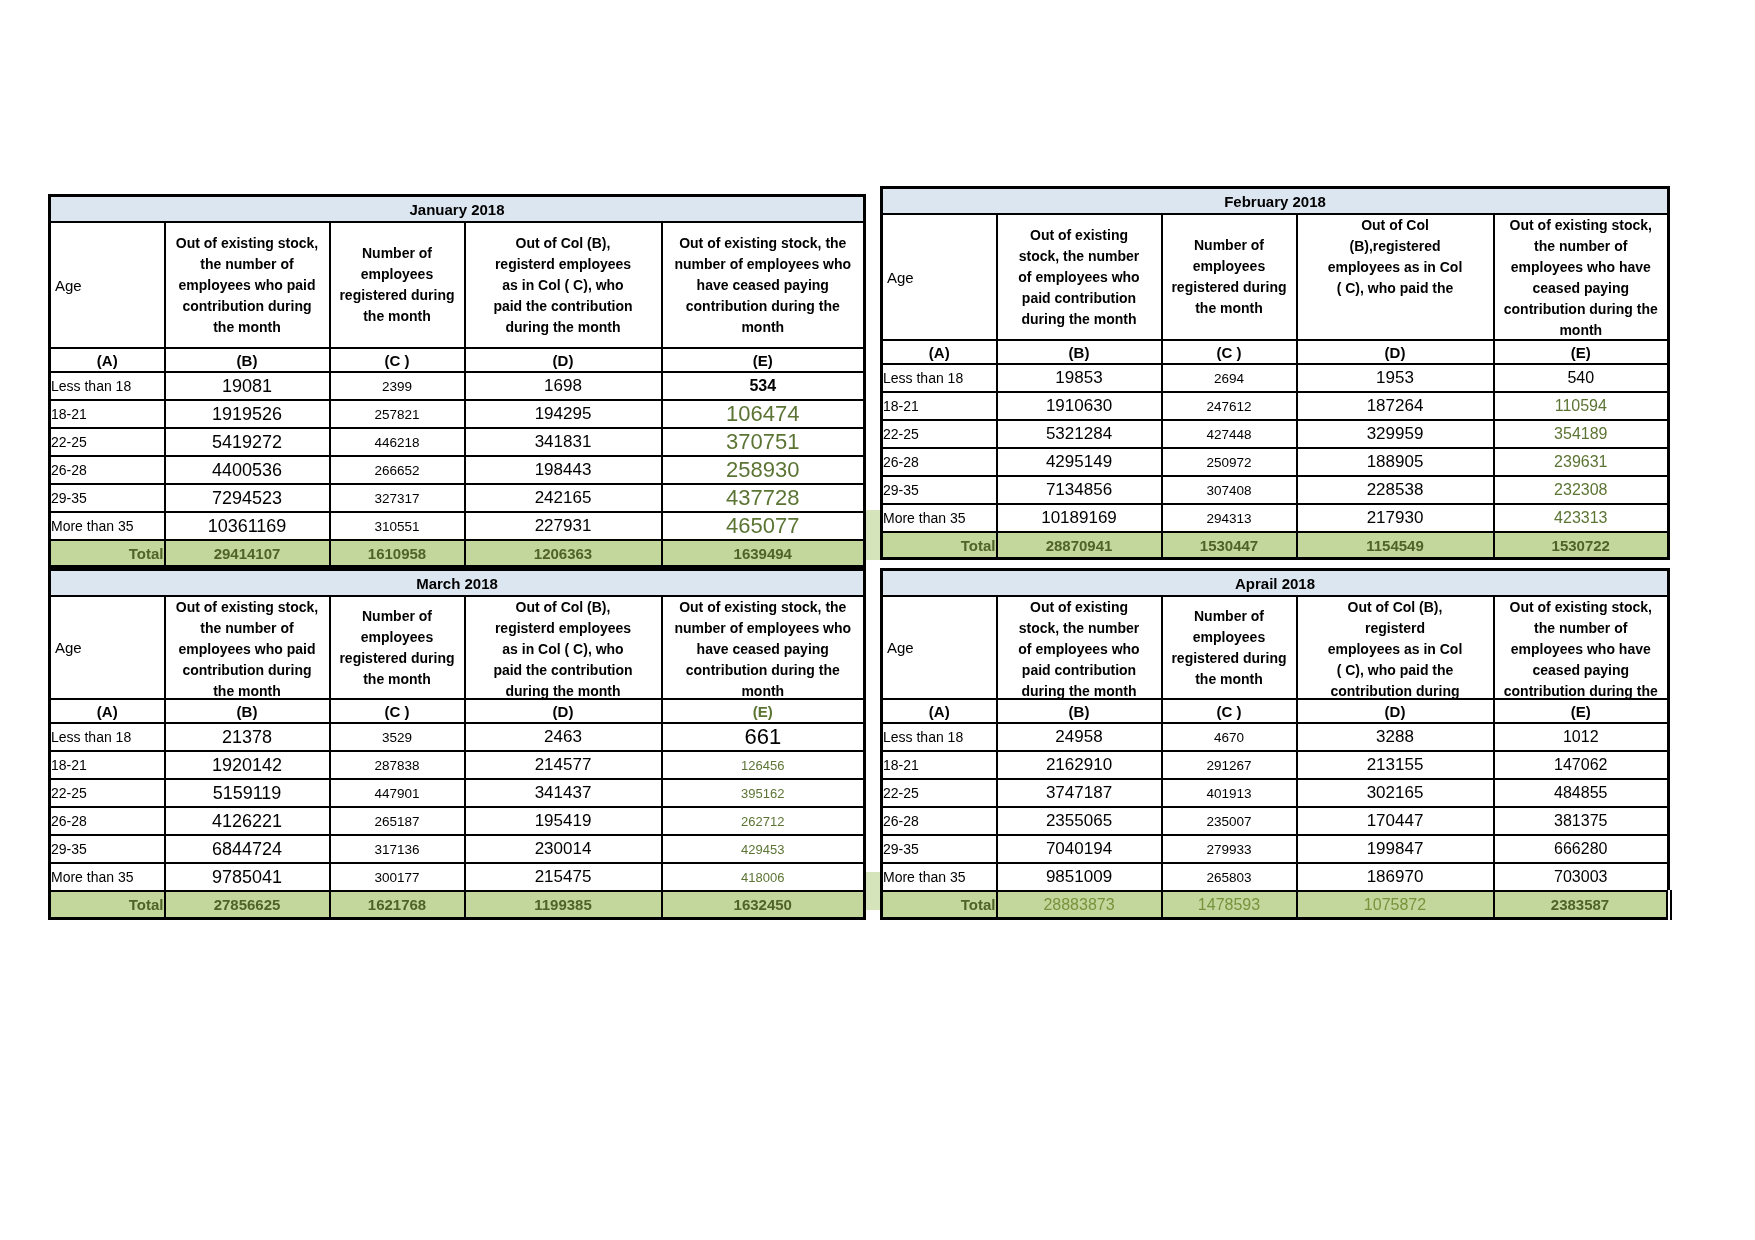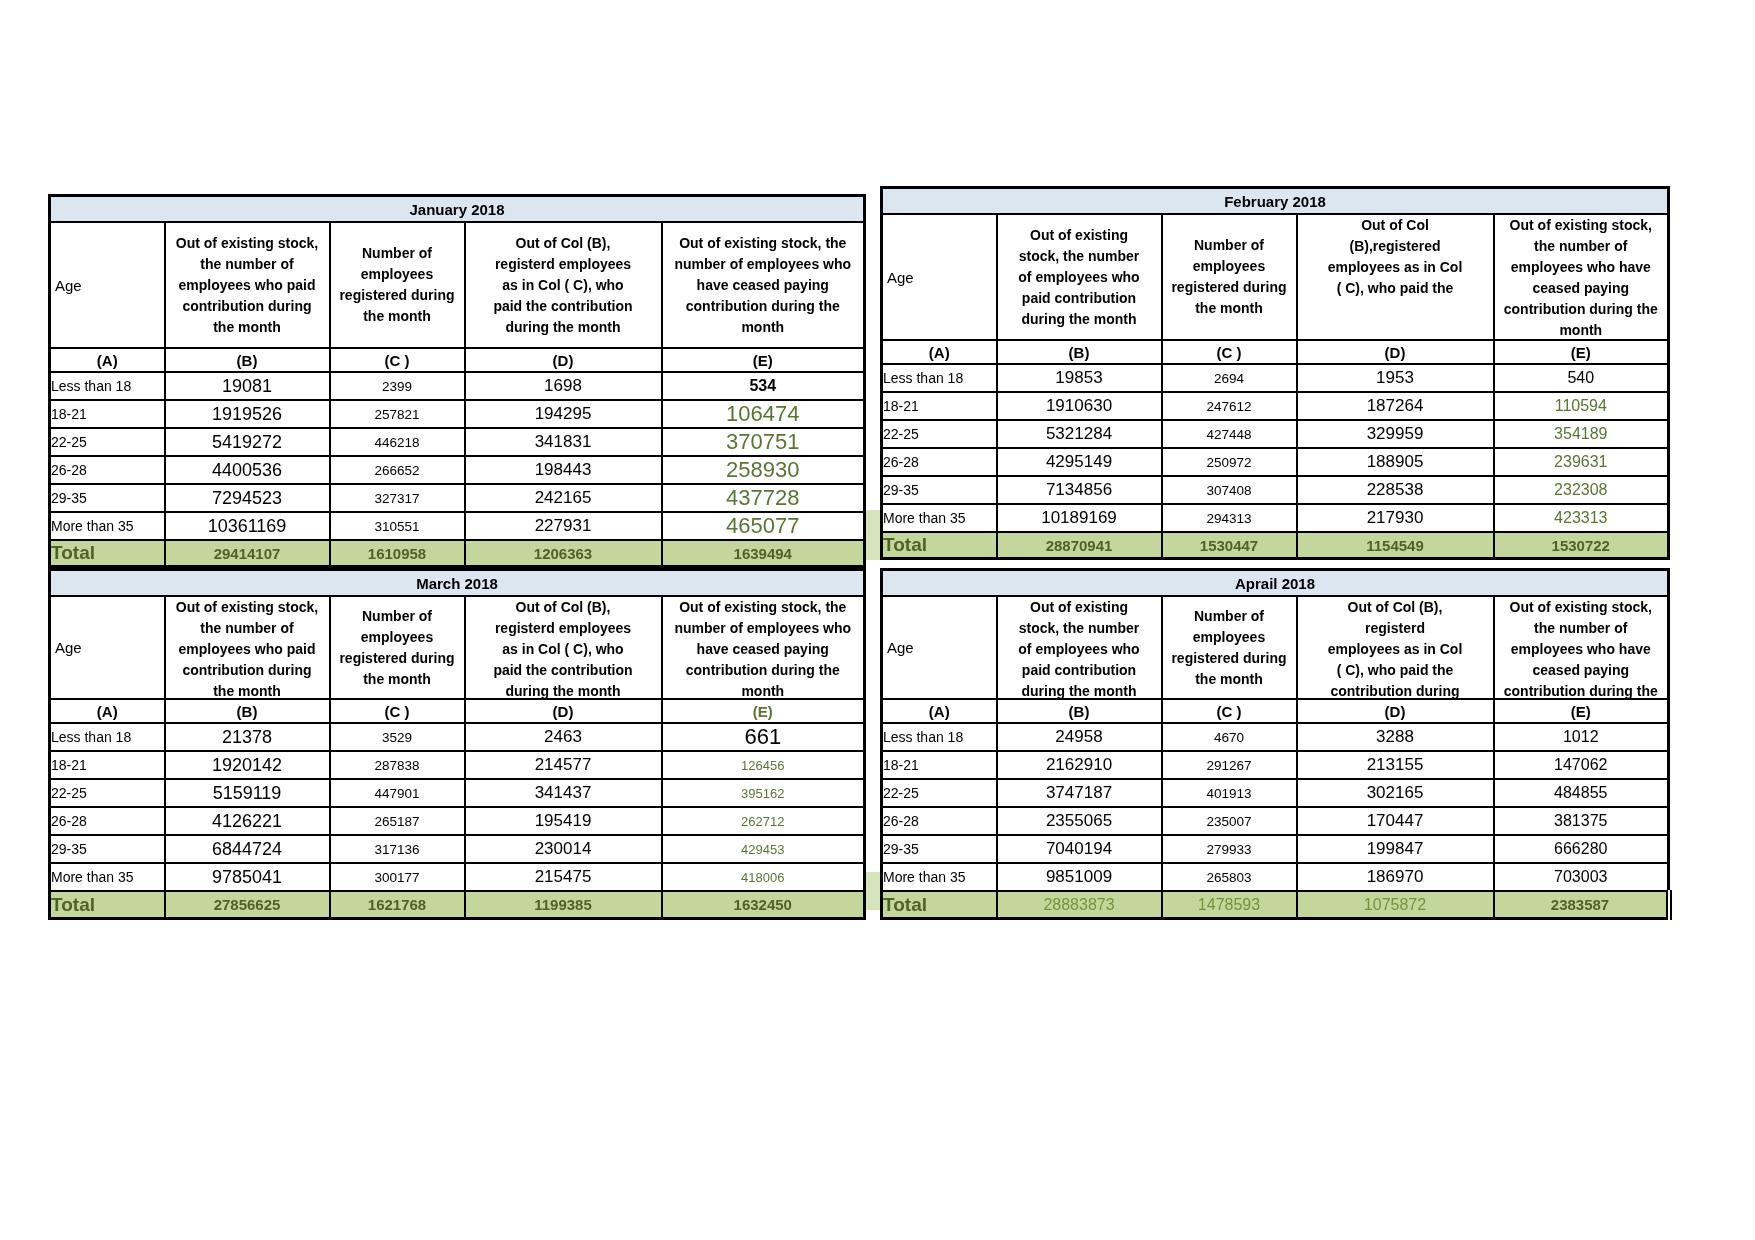--- a/index.html
+++ b/index.html
@@ -22,21 +22,21 @@
   .col-b{font-size:18px;}
   .col-c{font-size:13.5px;}
   .col-d{font-size:17px;}
   .col-e{font-size:22px;}
   .rt .col-b{font-size:17px;}
   .rt .col-e{font-size:16px;}
   .e-green{color:#5B7433;}
   .e-bold{font-weight:bold;font-size:16px;}
   .t-mar .col-e.e-green{font-size:13px;}
   tr.total td{background:#C3D69B;color:#4F6228;font-weight:bold;font-size:15px;}
-  tr.total td.tlabel{font-size:19px;}
+  tr.total td.tlabel{font-size:15px;text-align:right;}
   tr.total td.tl-light{color:#76933C;font-weight:normal;font-size:16px;}
   tr.total td.dbl{border-right:6px double #000;}
   .gapfill{position:absolute;background:#D6E4BC;}
   #artifact{position:absolute;left:524px;top:536px;width:80px;height:10px;overflow:hidden;
          color:#76933C;font-weight:bold;font-size:16px;line-height:16px;
          font-family:"Liberation Sans",sans-serif;}
 </style>
 </head>
 <body>
 

